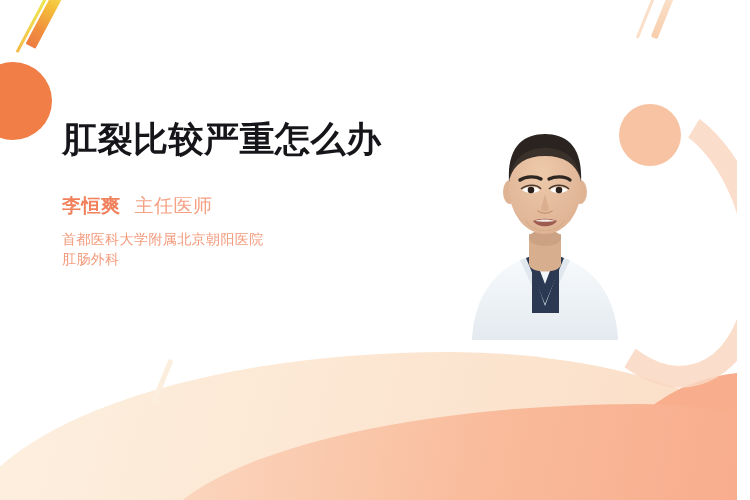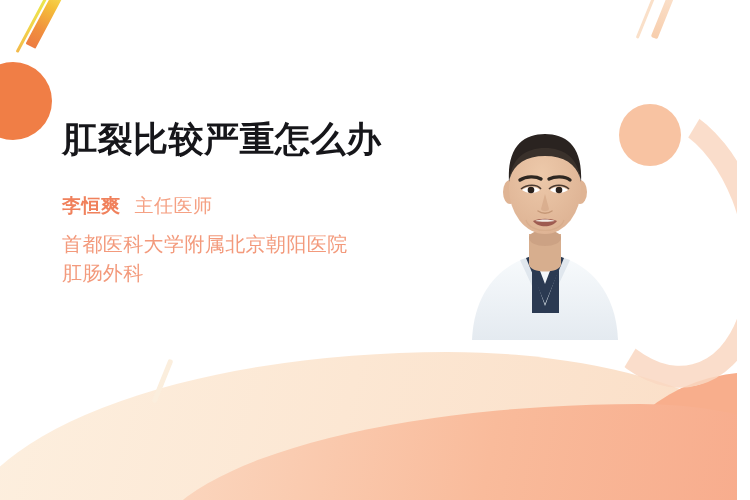--- a/index.html
+++ b/index.html
@@ -166,21 +166,21 @@
     letter-spacing: .5px;
   }
   #doctor-rank {
     font-size: 19px;
     font-weight: 400;
     color: #F5A184;
     letter-spacing: .5px;
   }
   #hospital-block {
     margin-top: 11px;
-    font-size: 20px;
+    font-size: 14px;
     line-height: 1.42;
     font-weight: 400;
     color: #F39A7C;
     letter-spacing: .4px;
   }
   #hospital-name, #department-name { display: block; }
 </style>
 </head>
 <body>
 

